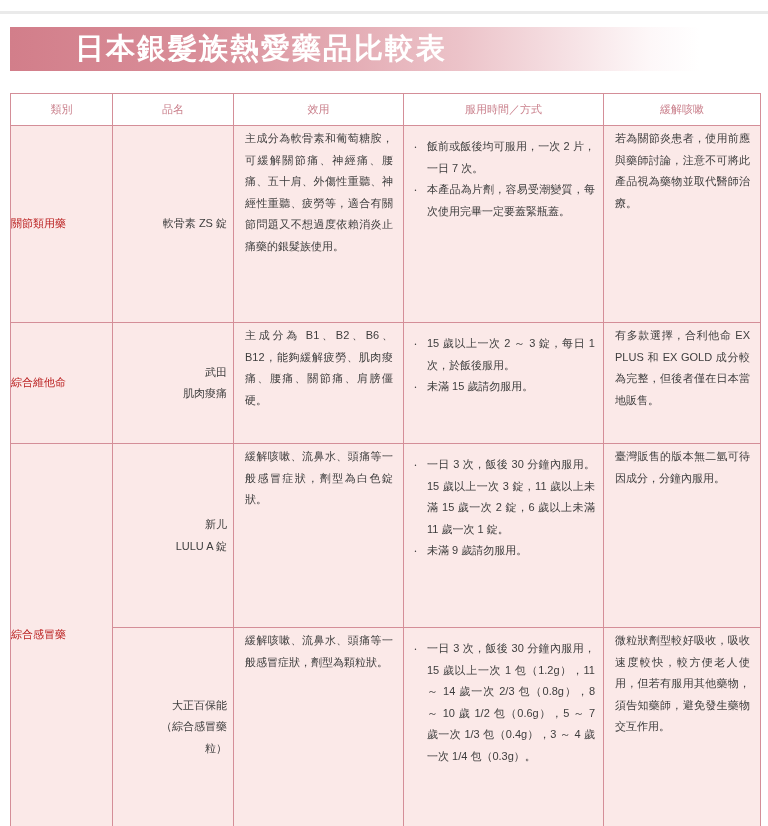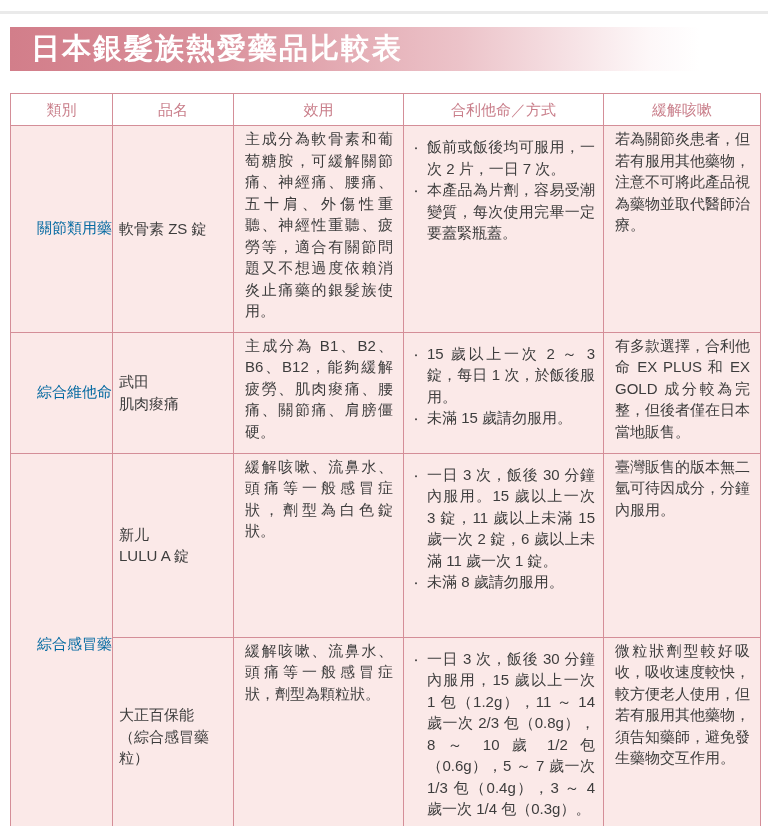--- a/index.html
+++ b/index.html
@@ -22,49 +22,50 @@
     background: linear-gradient(90deg, #d27e8a 0%, #d98e99 25%, #ecc3c9 60%, #fdf7f8 85%, #ffffff 92%);
     display: flex; align-items: center;
   }
   .banner-title {
     color: #ffffff;
     font-size: 29px;
     font-weight: bold;
     letter-spacing: 2px;
     padding-left: 21px;
     white-space: nowrap;
+    margin-left: 44px;
   }
   .cmp-table {
     position: absolute; top: 93px; left: 10px;
     width: 750px;
     border-collapse: collapse;
     table-layout: fixed;
   }
   .cmp-table th, .cmp-table td {
     border: 1px solid #d48e98;
-    font-size: 15px;
+    font-size: 11px;
     line-height: 21.5px;
   }
   .cmp-table th {
     background: #ffffff;
     color: #c97e8a;
     font-weight: normal;
     text-align: center;
     height: 32px;
     vertical-align: middle;
   }
   .cmp-table td { background: #fbe9e8; }
   td.cat-cell {
-    color: #0369a1;
-    text-align: right;
+    color: #b91c1c;
+    text-align: left;
     vertical-align: middle;
     font-family: Liberation Serif, serif;
   }
   td.name-cell {
-    text-align: left;
+    text-align: right;
     vertical-align: middle;
     white-space: pre-line;
     padding: 20px 6px;
   }
   td.text-cell {
     vertical-align: top;
     padding: 2px 10px 10px 11px;
     text-align: justify;
   }
   td.dosage-cell {
@@ -100,54 +101,54 @@
     <col style="width:121px">
     <col style="width:170px">
     <col style="width:200px">
     <col style="width:157px">
   </colgroup>
   <thead>
     <tr>
       <th>類別</th>
       <th>品名</th>
       <th>效用</th>
-      <th>合利他命／方式</th>
+      <th>服用時間／方式</th>
       <th>緩解咳嗽</th>
     </tr>
   </thead>
   <tbody>
     <tr class="row-1">
       <td class="cat-cell">關節類用藥</td>
       <td class="name-cell">軟骨素 ZS 錠</td>
       <td class="text-cell">主成分為軟骨素和葡萄糖胺，可緩解關節痛、神經痛、腰痛、五十肩、外傷性重聽、神經性重聽、疲勞等，適合有關節問題又不想過度依賴消炎止痛藥的銀髮族使用。</td>
       <td class="dosage-cell">
         <div class="li"><span class="bullet">‧</span><span>飯前或飯後均可服用，一次 2 片，一日 7 次。</span></div>
         <div class="li"><span class="bullet">‧</span><span>本產品為片劑，容易受潮變質，每次使用完畢一定要蓋緊瓶蓋。</span></div>
       </td>
-      <td class="text-cell">若為關節炎患者，但若有服用其他藥物，注意不可將此產品視為藥物並取代醫師治療。</td>
+      <td class="text-cell">若為關節炎患者，使用前應與藥師討論，注意不可將此產品視為藥物並取代醫師治療。</td>
     </tr>
     <tr class="row-2">
       <td class="cat-cell">綜合維他命</td>
       <td class="name-cell">武田
 肌肉痠痛</td>
       <td class="text-cell">主成分為 B1、B2、B6、B12，能夠緩解疲勞、肌肉痠痛、腰痛、關節痛、肩膀僵硬。</td>
       <td class="dosage-cell">
         <div class="li"><span class="bullet">‧</span><span>15 歲以上一次 2 ～ 3 錠，每日 1 次，於飯後服用。</span></div>
         <div class="li"><span class="bullet">‧</span><span>未滿 15 歲請勿服用。</span></div>
       </td>
       <td class="text-cell">有多款選擇，合利他命 EX PLUS 和 EX GOLD 成分較為完整，但後者僅在日本當地販售。</td>
     </tr>
     <tr class="row-3">
       <td class="cat-cell" rowspan="2">綜合感冒藥</td>
       <td class="name-cell">新儿
 LULU A 錠</td>
       <td class="text-cell">緩解咳嗽、流鼻水、頭痛等一般感冒症狀，劑型為白色錠狀。</td>
       <td class="dosage-cell">
         <div class="li"><span class="bullet">‧</span><span>一日 3 次，飯後 30 分鐘內服用。15 歲以上一次 3 錠，11 歲以上未滿 15 歲一次 2 錠，6 歲以上未滿 11 歲一次 1 錠。</span></div>
-        <div class="li"><span class="bullet">‧</span><span>未滿 8 歲請勿服用。</span></div>
+        <div class="li"><span class="bullet">‧</span><span>未滿 9 歲請勿服用。</span></div>
       </td>
       <td class="text-cell">臺灣販售的版本無二氫可待因成分，分鐘內服用。</td>
     </tr>
     <tr class="row-4">
       <td class="name-cell">大正百保能
 （綜合感冒藥
 粒）</td>
       <td class="text-cell">緩解咳嗽、流鼻水、頭痛等一般感冒症狀，劑型為顆粒狀。</td>
       <td class="dosage-cell">
         <div class="li"><span class="bullet">‧</span><span>一日 3 次，飯後 30 分鐘內服用，15 歲以上一次 1 包（1.2g），11 ～ 14 歲一次 2/3 包（0.8g），8 ～ 10 歲 1/2 包（0.6g），5 ～ 7 歲一次 1/3 包（0.4g），3 ～ 4 歲一次 1/4 包（0.3g）。</span></div>

